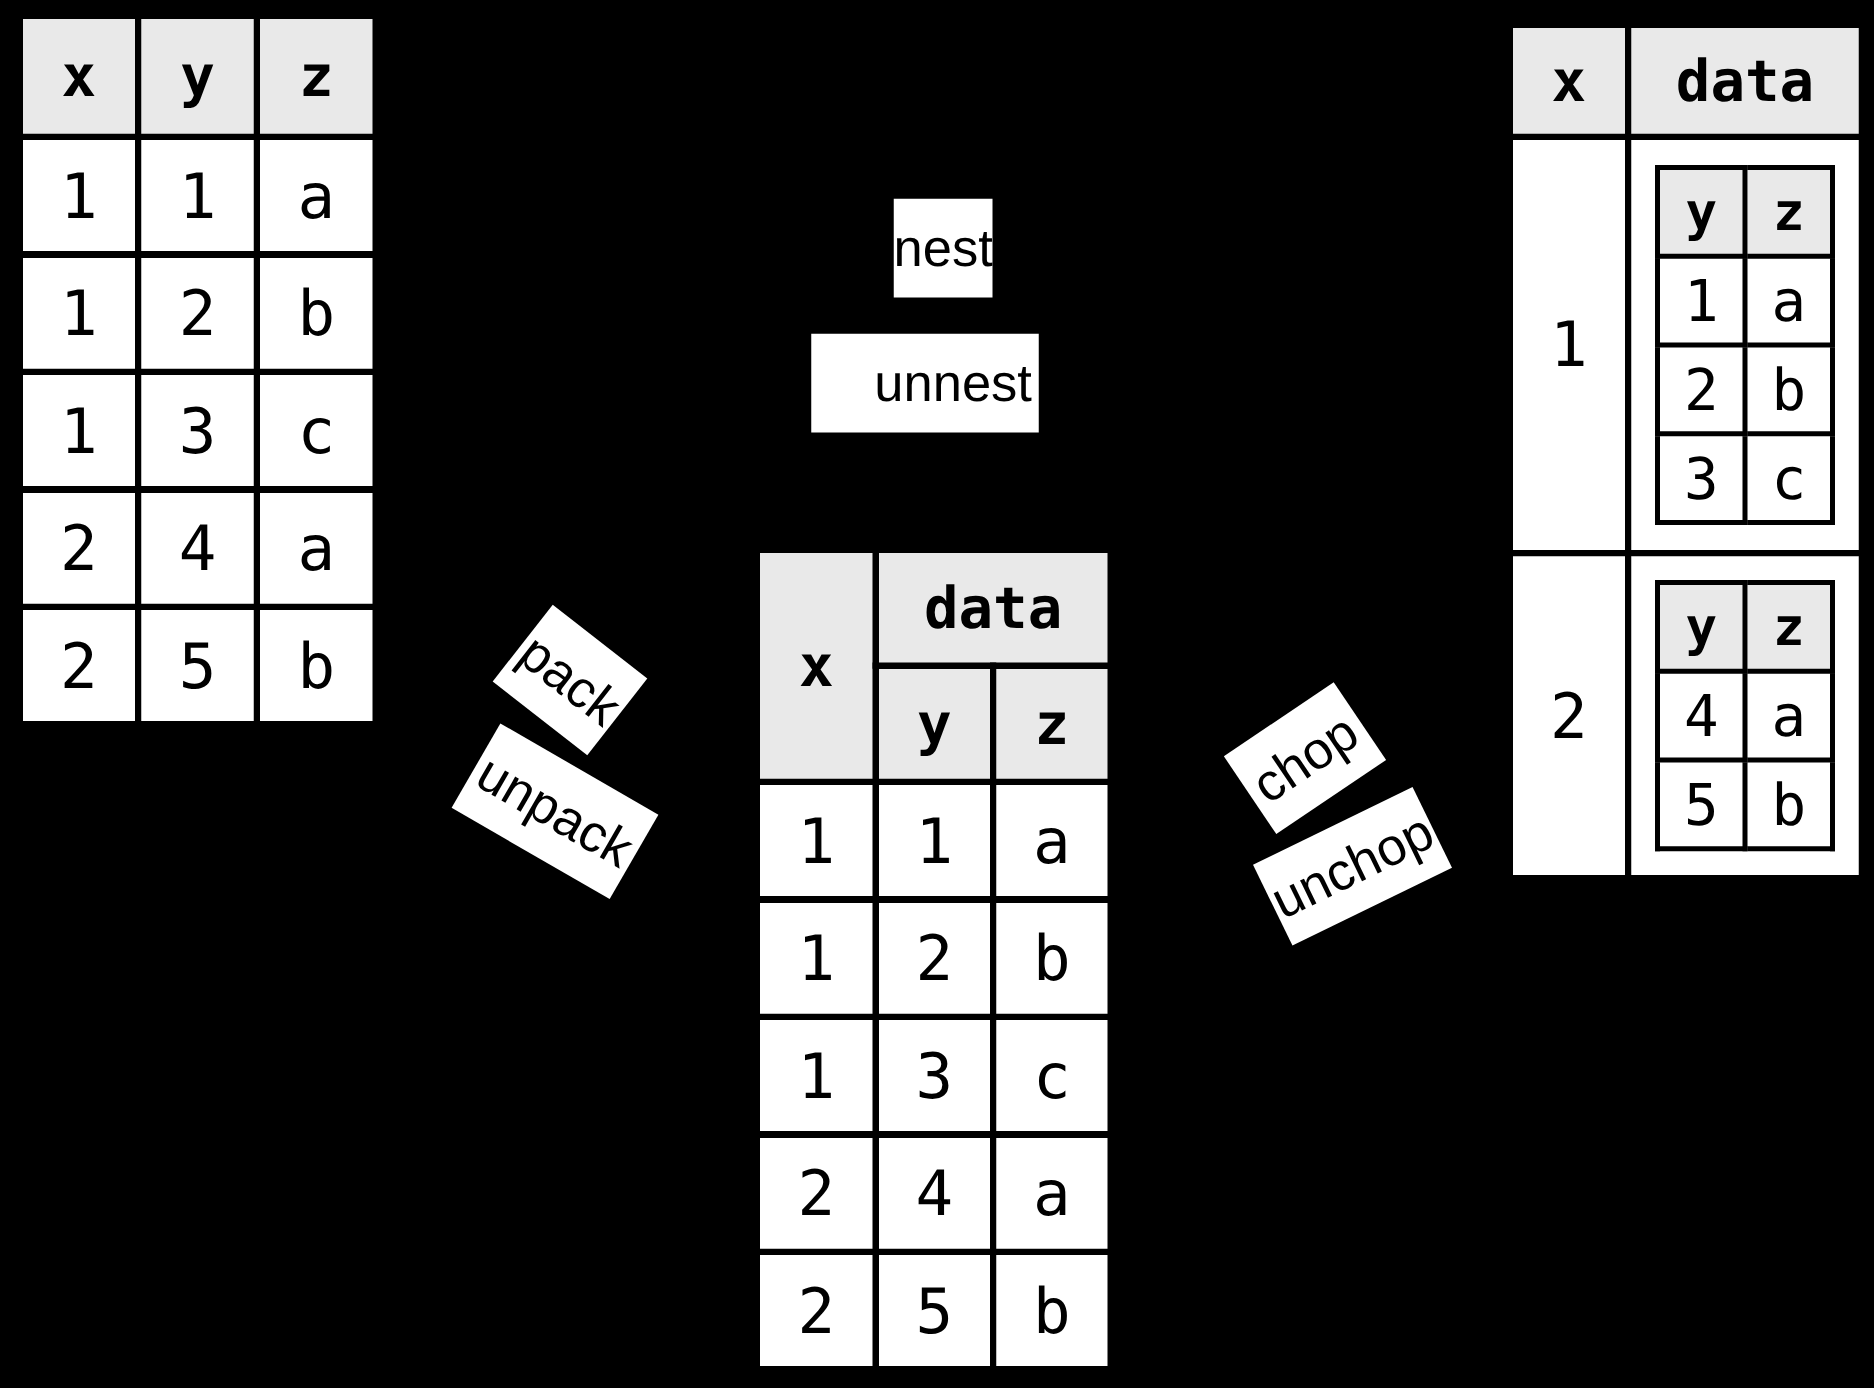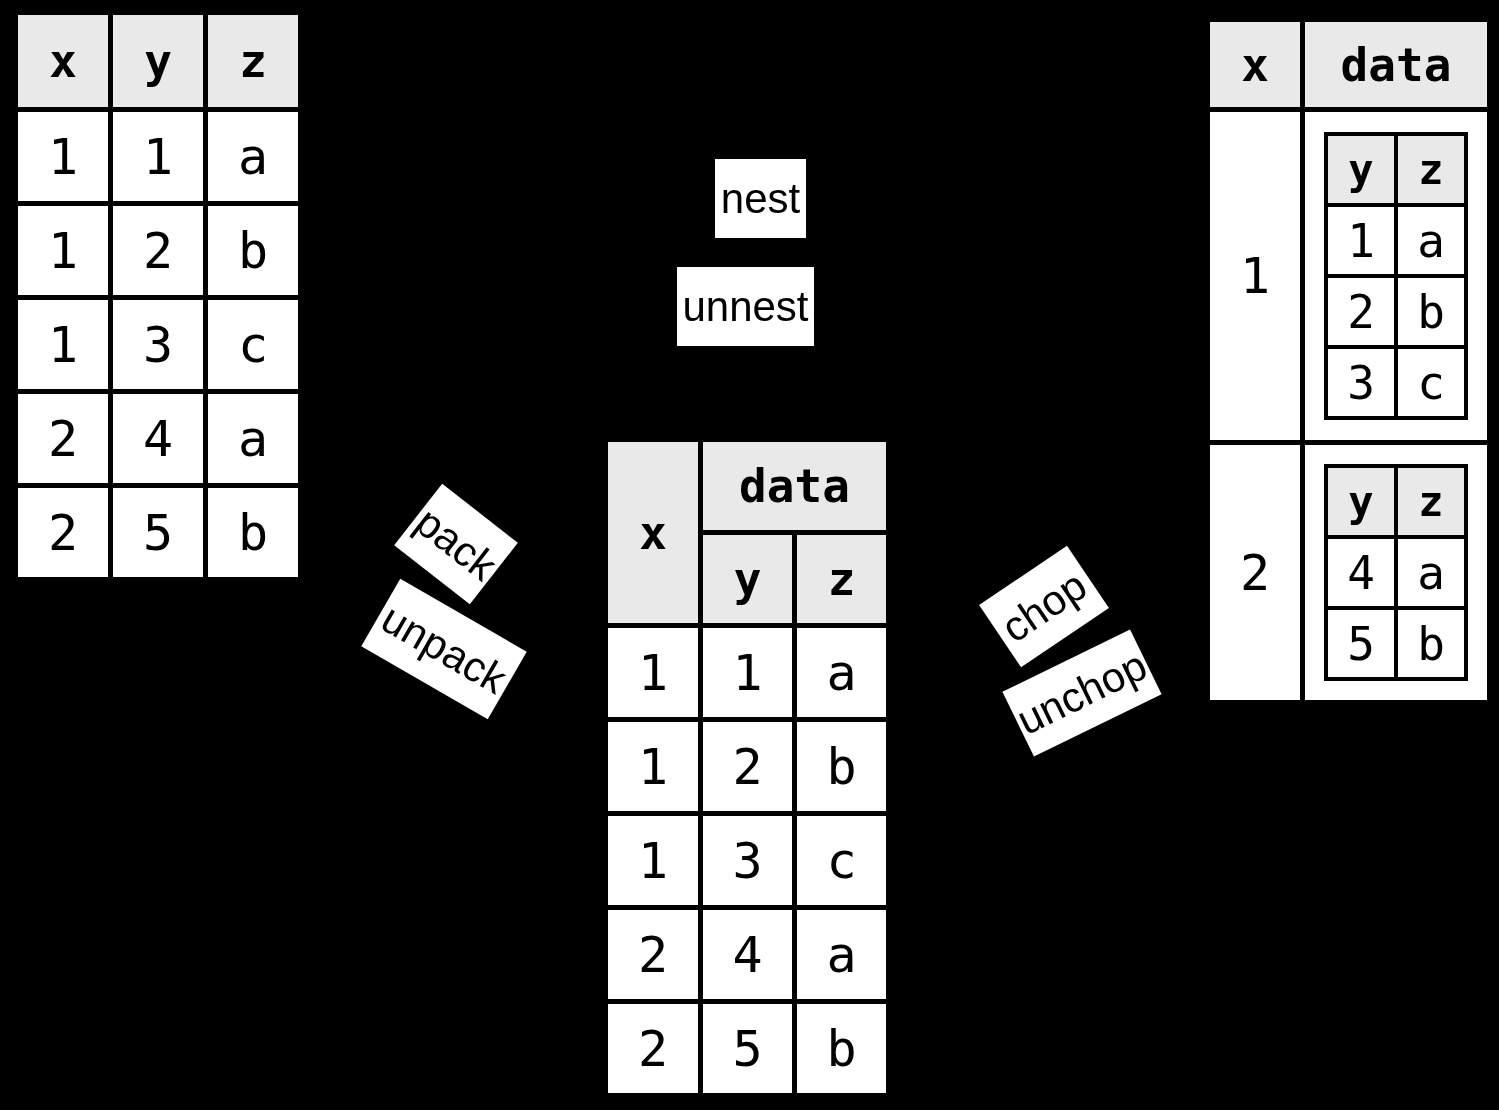--- a/index.html
+++ b/index.html
@@ -70,22 +70,22 @@
     position: absolute;
     background: var(--label-fill, #fff);
     color: var(--text, #000);
     font-family: "Liberation Sans", sans-serif;
     font-size: 42px;
     display: flex;
     align-items: center;
     justify-content: center;
     white-space: nowrap;
   }
-  #label-nest    { left: 715px;  top: 159px; width: 91px;  height: 79px; }
-  #label-unnest  { left: 677px;  top: 267px; width: 137px; height: 79px; }
+  #label-nest    { left: 715px;  top: 159px; width: 79px;  height: 79px; }
+  #label-unnest  { left: 649px;  top: 267px; width: 137px; height: 79px; padding-left: 45px; }
   #label-pack    { left: 408px;  top: 505px; width: 96px;  height: 78px; transform: rotate(38deg); }
   #label-unpack  { left: 371px;  top: 610px; width: 146px; height: 78px; transform: rotate(30deg); }
   #label-chop    { left: 991px;  top: 569px; width: 106px; height: 75px; transform: rotate(-34deg); }
   #label-unchop  { left: 1011px; top: 657px; width: 142px; height: 72px; transform: rotate(-26deg); }
 
   #flat-table   { left: 13px;   top: 10px;  }
   #packed-table { left: 603px;  top: 437px; }
   #nested-table { left: 1205px; top: 17px;  }
 </style>
 </head>

